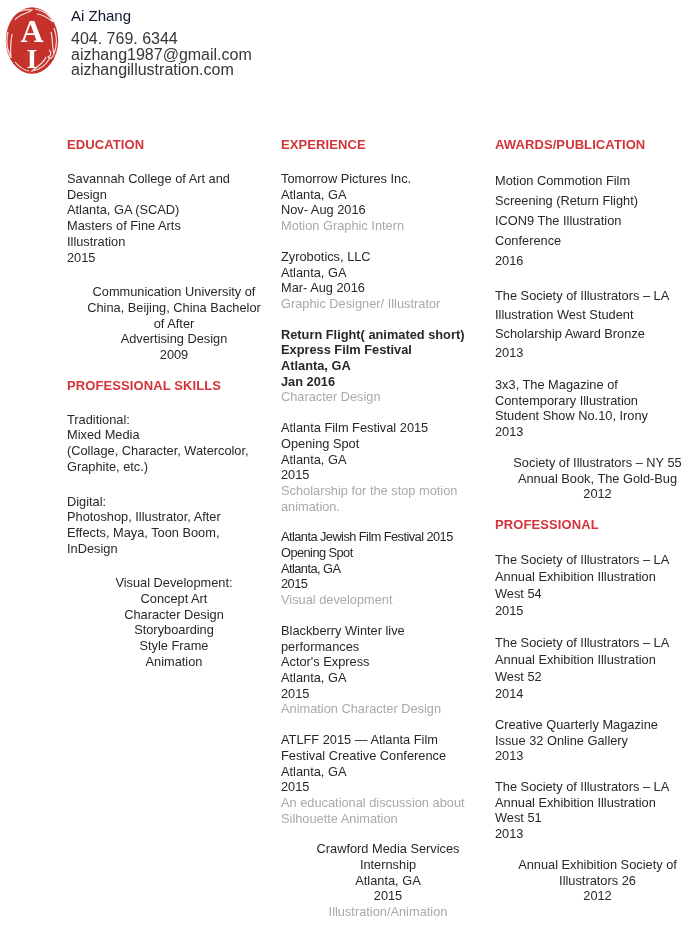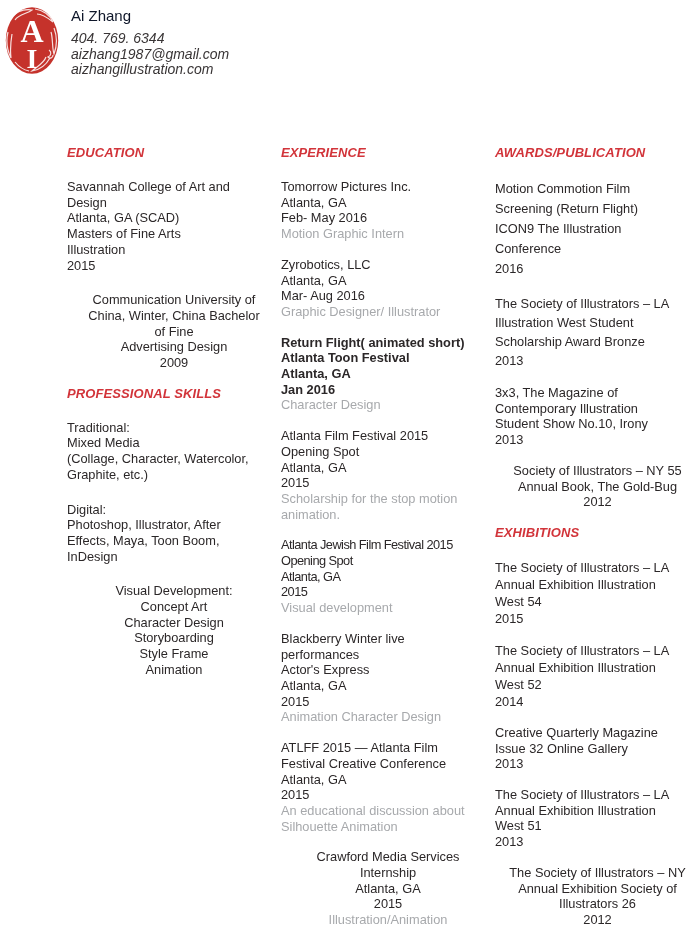--- a/index.html
+++ b/index.html
@@ -16,38 +16,37 @@
     color:var(--ink);
     overflow:hidden;
   }
   .page{position:relative;width:700px;height:929px;background:#fff;}
 
   
   .header{position:absolute;left:5px;top:6px;display:flex;align-items:flex-start;}
   .logo{flex:none;display:block;}
   .header-text{margin-left:12px;padding-top:1px;}
   .name{font-size:15px;line-height:18px;color:#0f172a;}
-  .contact{margin-top:6px;font-size:14px;line-height:15.7px;color:#393536;font-style:italic;}
+  .contact{margin-top:6px;font-size:16px;line-height:15.7px;color:#393536;}
 
   
   .columns{position:absolute;left:67px;top:137px;display:flex;align-items:flex-start;}
   .col{flex:none;}
   .col-0{width:214px;}
   .col-1{width:214px;}
   .col-2{width:205px;}
 
   section{margin:0;}
   section + section{margin-top:6px;}
 
   h2{
-    margin:8px 0 19px 0;
+    margin:0 0 19px 0;
     font-size:13px;line-height:15px;
     font-weight:bold;color:var(--accent);
     letter-spacing:.1px;
-    font-style:italic;
   }
   .item{
     font-size:12.8px;line-height:15.7px;
     margin-bottom:15px;color:var(--ink);
   }
   .col-0 .item{margin-bottom:19px;}
   .item:last-child{margin-bottom:15px;text-align:center;}
   .line{white-space:nowrap;}
   .line.g{color:var(--muted);}
   .line.b{font-weight:bold;}
@@ -90,22 +89,22 @@
           <div class="item">
             <div class="line">Savannah College of Art and</div>
             <div class="line">Design</div>
             <div class="line">Atlanta, GA (SCAD)</div>
             <div class="line">Masters of Fine Arts</div>
             <div class="line">Illustration</div>
             <div class="line">2015</div>
           </div>
           <div class="item">
             <div class="line">Communication University of</div>
-            <div class="line">China, Winter, China Bachelor</div>
-            <div class="line">of Fine</div>
+            <div class="line">China, Beijing, China Bachelor</div>
+            <div class="line">of After</div>
             <div class="line">Advertising Design</div>
             <div class="line">2009</div>
           </div>
         </section>
         <section>
           <h2>PROFESSIONAL SKILLS</h2>
           <div class="item">
             <div class="line">Traditional:</div>
             <div class="line">Mixed Media</div>
             <div class="line">(Collage, Character, Watercolor,</div>
@@ -126,32 +125,32 @@
             <div class="line">Animation</div>
           </div>
         </section>
       </div>
     <div class="col col-1">
         <section>
           <h2>EXPERIENCE</h2>
           <div class="item">
             <div class="line">Tomorrow Pictures Inc.</div>
             <div class="line">Atlanta, GA</div>
-            <div class="line">Feb- May 2016</div>
+            <div class="line">Nov- Aug 2016</div>
             <div class="line g">Motion Graphic Intern</div>
           </div>
           <div class="item">
             <div class="line">Zyrobotics, LLC</div>
             <div class="line">Atlanta, GA</div>
             <div class="line">Mar- Aug 2016</div>
             <div class="line g">Graphic Designer/ Illustrator</div>
           </div>
           <div class="item">
             <div class="line b">Return Flight( animated short)</div>
-            <div class="line b">Atlanta Toon Festival</div>
+            <div class="line b">Express Film Festival</div>
             <div class="line b">Atlanta, GA</div>
             <div class="line b">Jan 2016</div>
             <div class="line g">Character Design</div>
           </div>
           <div class="item">
             <div class="line">Atlanta Film Festival 2015</div>
             <div class="line">Opening Spot</div>
             <div class="line">Atlanta, GA</div>
             <div class="line">2015</div>
             <div class="line g">Scholarship for the stop motion</div>
@@ -211,21 +210,21 @@
             <div class="line">Student Show No.10, Irony</div>
             <div class="line">2013</div>
           </div>
           <div class="item">
             <div class="line">Society of Illustrators – NY 55</div>
             <div class="line">Annual Book, The Gold-Bug</div>
             <div class="line">2012</div>
           </div>
         </section>
         <section>
-          <h2>EXHIBITIONS</h2>
+          <h2>PROFESSIONAL</h2>
           <div class="item" style="line-height: 17px;">
             <div class="line">The Society of Illustrators – LA</div>
             <div class="line">Annual Exhibition Illustration</div>
             <div class="line">West 54</div>
             <div class="line">2015</div>
           </div>
           <div class="item" style="line-height: 17px;">
             <div class="line">The Society of Illustrators – LA</div>
             <div class="line">Annual Exhibition Illustration</div>
             <div class="line">West 52</div>
@@ -236,21 +235,20 @@
             <div class="line">Issue 32 Online Gallery</div>
             <div class="line">2013</div>
           </div>
           <div class="item">
             <div class="line">The Society of Illustrators – LA</div>
             <div class="line">Annual Exhibition Illustration</div>
             <div class="line">West 51</div>
             <div class="line">2013</div>
           </div>
           <div class="item">
-            <div class="line">The Society of Illustrators – NY</div>
             <div class="line">Annual Exhibition Society of</div>
             <div class="line">Illustrators 26</div>
             <div class="line">2012</div>
           </div>
         </section>
       </div>
   </div>
 
 </div>
 

